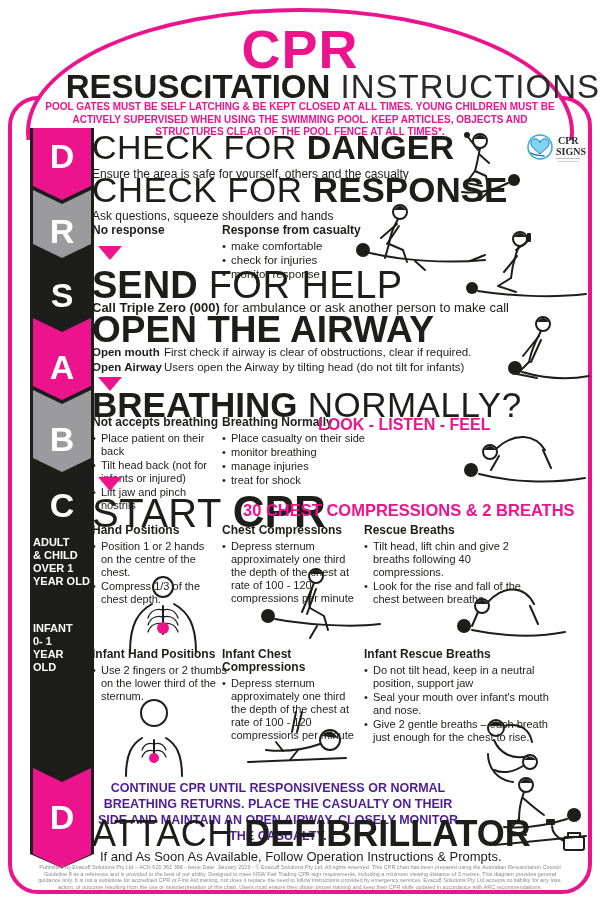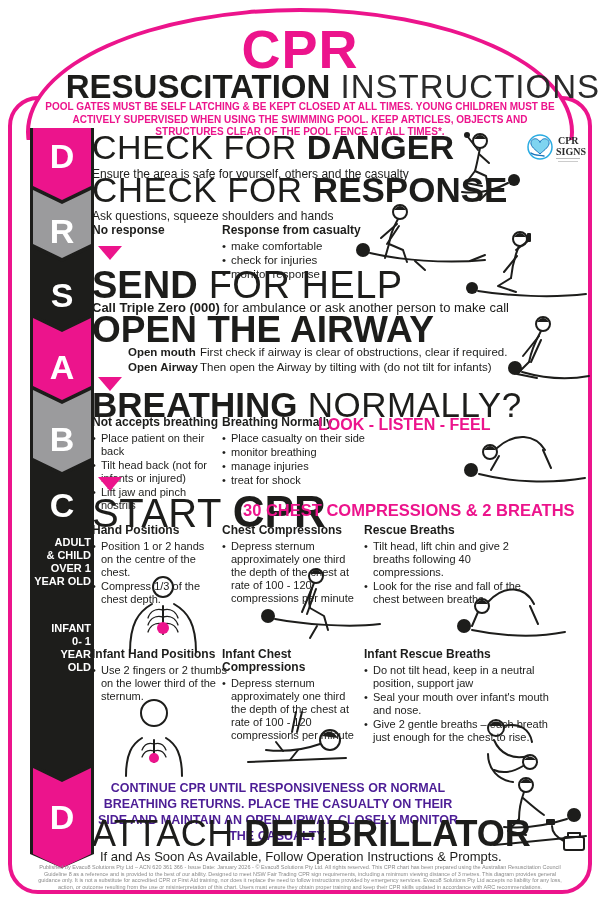--- a/index.html
+++ b/index.html
@@ -23,38 +23,38 @@
         font-weight:700;color:#EC148C;}
 
   
   .sidebar{position:absolute;left:30px;top:128px;width:64px;height:740px;background:#1d1d1b;
            clip-path:polygon(0 0,100% 0,100% calc(100% - 14px),50% 100%,0 calc(100% - 14px));}
   .chev{position:absolute;left:3px;width:58px;
         clip-path:polygon(0 0,50% 14px,100% 0,100% calc(100% - 14px),50% 100%,0 calc(100% - 14px));}
   .chev.flat{clip-path:polygon(0 0,100% 0,100% calc(100% - 14px),50% 100%,0 calc(100% - 14px));}
   .pinkbg{background:#EC148C;} .graybg{background:#9B9B9D;} .blackbg{background:#1d1d1b;}
   .chev .ltr{display:block;text-align:center;font-size:34px;font-weight:800;color:#fff;line-height:1;}
-  .side-label{display:block;text-align:right;color:#fff;font-weight:700;font-size:11px;line-height:13px;white-space:pre-line;}
+  .side-label{display:block;text-align:left;color:#fff;font-weight:700;font-size:11px;line-height:13px;white-space:pre-line;}
 
   
   .h{position:absolute;line-height:1;white-space:nowrap;}
   .h .lt{font-weight:400;letter-spacing:.5px;}
   .h .bd{font-weight:800;}
   .sub{position:absolute;font-size:12px;line-height:14px;white-space:nowrap;}
   .b{font-weight:700;}
   .pink{color:#EC148C;}
   .col{position:absolute;}
   .colh{font-weight:700;font-size:12px;line-height:13px;margin-bottom:3px;}
   ul.blist{margin:0;padding:0;list-style:none;font-size:11px;line-height:13px;}
   ul.blist li{position:relative;padding-left:9px;margin-bottom:1px;}
   ul.blist li::before{content:"\2022";position:absolute;left:0;}
   .tri{position:absolute;width:0;height:0;border-left:12px solid transparent;border-right:12px solid transparent;
        border-top:14px solid #EC148C;}
   .airway-row{position:absolute;left:92px;font-size:11.5px;line-height:13px;white-space:nowrap;}
-  .airway-row .alabel{display:inline-block;width:72px;font-weight:700;padding-left:36px;}
+  .airway-row .alabel{display:inline-block;width:72px;font-weight:700;}
   .notice{position:absolute;left:92px;top:780px;width:372px;text-align:center;font-size:12.5px;line-height:16px;
           font-weight:700;color:#4c1d95;}
   .fineprint{position:absolute;left:35px;top:864px;width:530px;text-align:center;font-size:5.5px;line-height:6.6px;
              color:#8a8a8a;}
   
   .fig{position:absolute;}
   .fig path,.fig circle,.fig rect{stroke:#1d1d1b;stroke-width:2;fill:none;stroke-linecap:round;stroke-linejoin:round;}
   .fig .hair{fill:#1d1d1b;stroke:none;}
   .fig .dot{fill:#EC148C;stroke:none;}
   .fig .thin{stroke-width:1.3;}
@@ -122,21 +122,21 @@
         <li>check for injuries</li>
         <li>monitor response</li>
       </ul>
     </div>
 
     <div class="h" style="left:92px;top:266px;font-size:38px"><span class="bd">SEND</span><span class="lt"> FOR HELP</span></div>
     <div class="sub" style="left:92px;top:301px;font-size:13px"><span class="b">Call Triple Zero (000)</span><span> for ambulance or ask another person to make call</span></div>
 
     <div class="h" style="left:92px;top:311px;font-size:37px"><span class="bd">OPEN THE AIRWAY</span></div>
     <div class="airway-row" style="top:346px"><span class="alabel">Open mouth</span><span>First check if airway is clear of obstructions, clear if required.</span></div>
-    <div class="airway-row" style="top:361px"><span class="alabel">Open Airway</span><span>Then open the Airway by tilting with (do not tilt for infants)</span></div>
+    <div class="airway-row" style="top:361px"><span class="alabel">Open Airway</span><span>Users open the Airway by tilting head (do not tilt for infants)</span></div>
     <div class="tri" style="left:98px;top:377px"></div>
 
     <div class="h" style="left:92px;top:387px;font-size:35px"><span class="bd">BREATHING</span><span class="lt"> NORMALLY?</span></div>
     <div class="col" style="left:92px;top:416px;width:128px">
       <div class="colh">Not accepts breathing</div>
       <ul class="blist">
         <li>Place patient on their back</li>
         <li>Tilt head back (not for infants or injured)</li>
         <li>Lift jaw and pinch nostrils</li>
       </ul>

